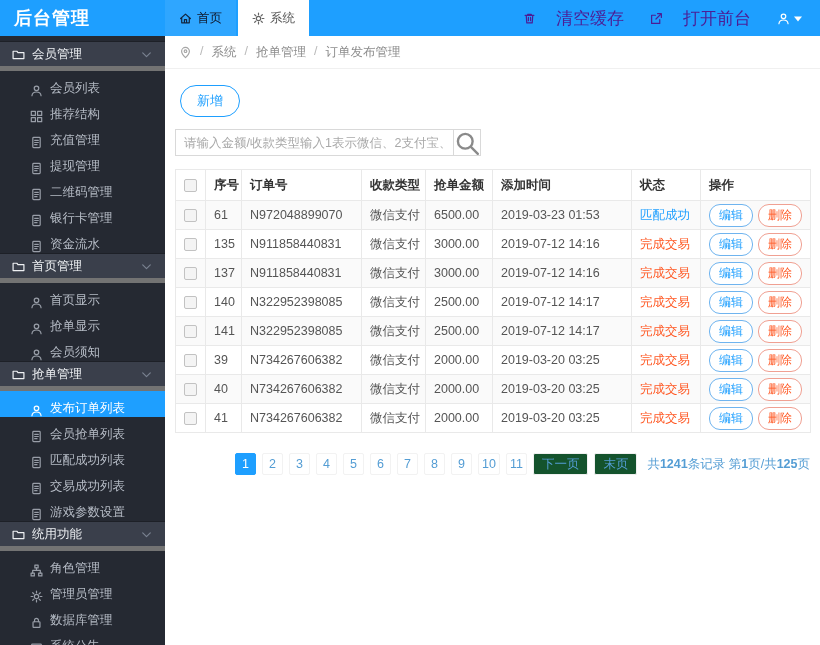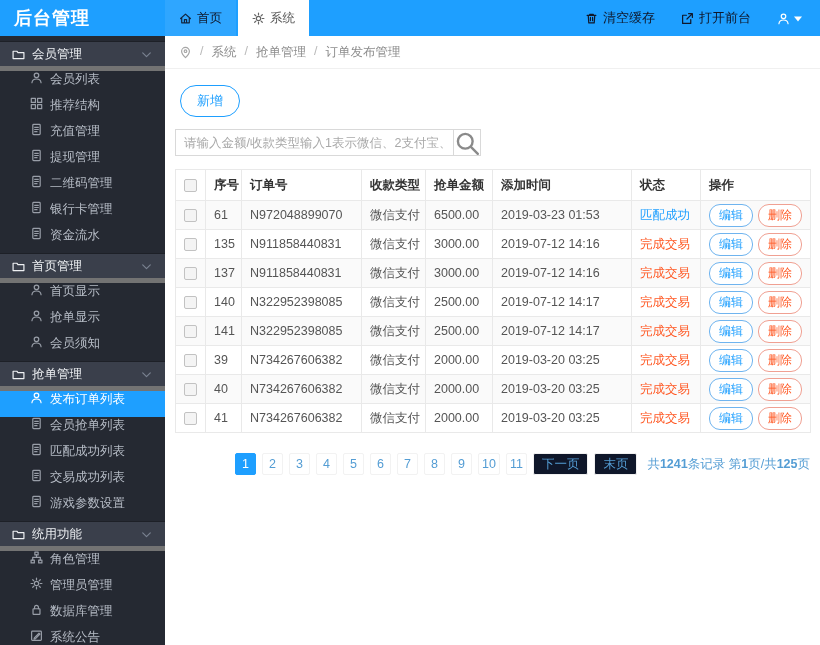--- a/index.html
+++ b/index.html
@@ -8,31 +8,31 @@
   .app { position:relative; width:820px; height:645px; overflow:hidden; }
 
   
   .header { position:absolute; top:0; left:0; right:0; height:36px; background:#1E9FFF; display:flex; align-items:stretch; z-index:5; }
   .logo { width:165px; color:#fff; font-size:18px; font-weight:bold; line-height:36px; padding-left:14px; letter-spacing:1px; }
   .tabs { display:flex; }
   .tab { display:flex; align-items:center; gap:5px; padding:0 14px; color:#0f172a; font-size:12.5px; cursor:pointer; background:rgba(255,255,255,0.08); margin-right:2px; }
   .tab.active { background:#fff; color:#555; }
   .tab .icn { opacity:.9; }
   .header-right { margin-left:auto; display:flex; align-items:center; gap:26px; padding-right:18px; }
-  .header-action { display:flex; align-items:center; gap:5px; color:#0f172a; font-size:13px; cursor:pointer; }
+  .header-action { display:flex; align-items:center; gap:20px; color:#4c1d95; font-size:17px; cursor:pointer; }
   .user-menu { display:flex; align-items:center; gap:4px; color:#fff; cursor:pointer; }
 
   .icn { display:inline-flex; width:13px; height:13px; align-items:center; justify-content:center; }
   .icn svg { width:13px; height:13px; display:block; }
 
   
   .sidebar { position:absolute; top:36px; left:0; width:165px; bottom:0; background:#252932; overflow:hidden; padding-top:5px; }
   .side-section-header { height:30px; display:flex; align-items:center; gap:7px; padding:0 12px; background:#3A3F4B; color:#eef0f3; font-size:12.5px; cursor:pointer; border-top:1px solid #1d2027; border-bottom:5px solid #737373; }
   .side-section-header .chev { margin-left:auto; color:#7a8290; }
-  .side-item { height:26px; display:flex; align-items:flex-start; gap:7px; padding-left:30px; color:#b6bcc6; font-size:12.5px; cursor:pointer; }
+  .side-item { height:26px; display:flex; align-items:flex-end; gap:7px; padding-left:30px; color:#b6bcc6; font-size:12.5px; cursor:pointer; }
   .side-item .icn { opacity:.8; }
   .side-item.active { background:#1E9FFF; color:#fff; }
   .side-item.active .icn { opacity:1; }
 
   
   .main { position:absolute; top:36px; left:165px; right:0; bottom:0; background:#fff; overflow:hidden; }
   .breadcrumb-bar { height:33px; display:flex; align-items:center; gap:8px; padding:0 14px; border-bottom:1px solid #f0f0f0; color:#999; font-size:12.5px; }
   .breadcrumb-bar .crumb-sep { color:#b9b9b9; }
   .crumb { color:#8d8d8d; cursor:pointer; }
 
@@ -56,21 +56,21 @@
   .cb { display:inline-block; width:13px; height:13px; border:1px solid #c2c2c2; background:#f4f4f4; border-radius:2px; vertical-align:middle; cursor:pointer; }
   .status { font-size:12.5px; }
   .pill { display:inline-block; border-radius:11px; padding:2px 9px; font-size:12px; background:#fff; cursor:pointer; margin-right:5px; }
   .pill.edit { border:1px solid #6fb4ef; color:#1E9FFF; }
   .pill.del { border:1px solid #f0a092; color:#FF5722; }
 
   
   .pager { width:635px; margin-top:20px; display:flex; justify-content:flex-end; align-items:center; gap:6px; color:#549dd4; font-size:12.5px; }
   .page-num { min-width:21px; height:22px; line-height:20px; text-align:center; border:1px solid #f2f2f2; border-radius:2px; padding:0 3px; cursor:pointer; color:#549dd4; background:#fff; }
   .page-num.active { background:#1E9FFF; border-color:#1E9FFF; color:#fff; }
-  .page-btn { height:22px; line-height:20px; border:1px solid #f0f0f0; border-radius:2px; padding:0 8px; cursor:pointer; background:#0f172a; color:#549dd4; }
+  .page-btn { height:22px; line-height:20px; border:1px solid #f0f0f0; border-radius:2px; padding:0 8px; cursor:pointer; background:#14532d; color:#549dd4; }
   .pager-summary { margin-left:4px; color:#549dd4; }
   .pager-summary b { font-weight:bold; }
 </style>
 </head>
 <body>
 
 <div class="app">
 
   <div class="header">
     <div class="logo">后台管理</div>

